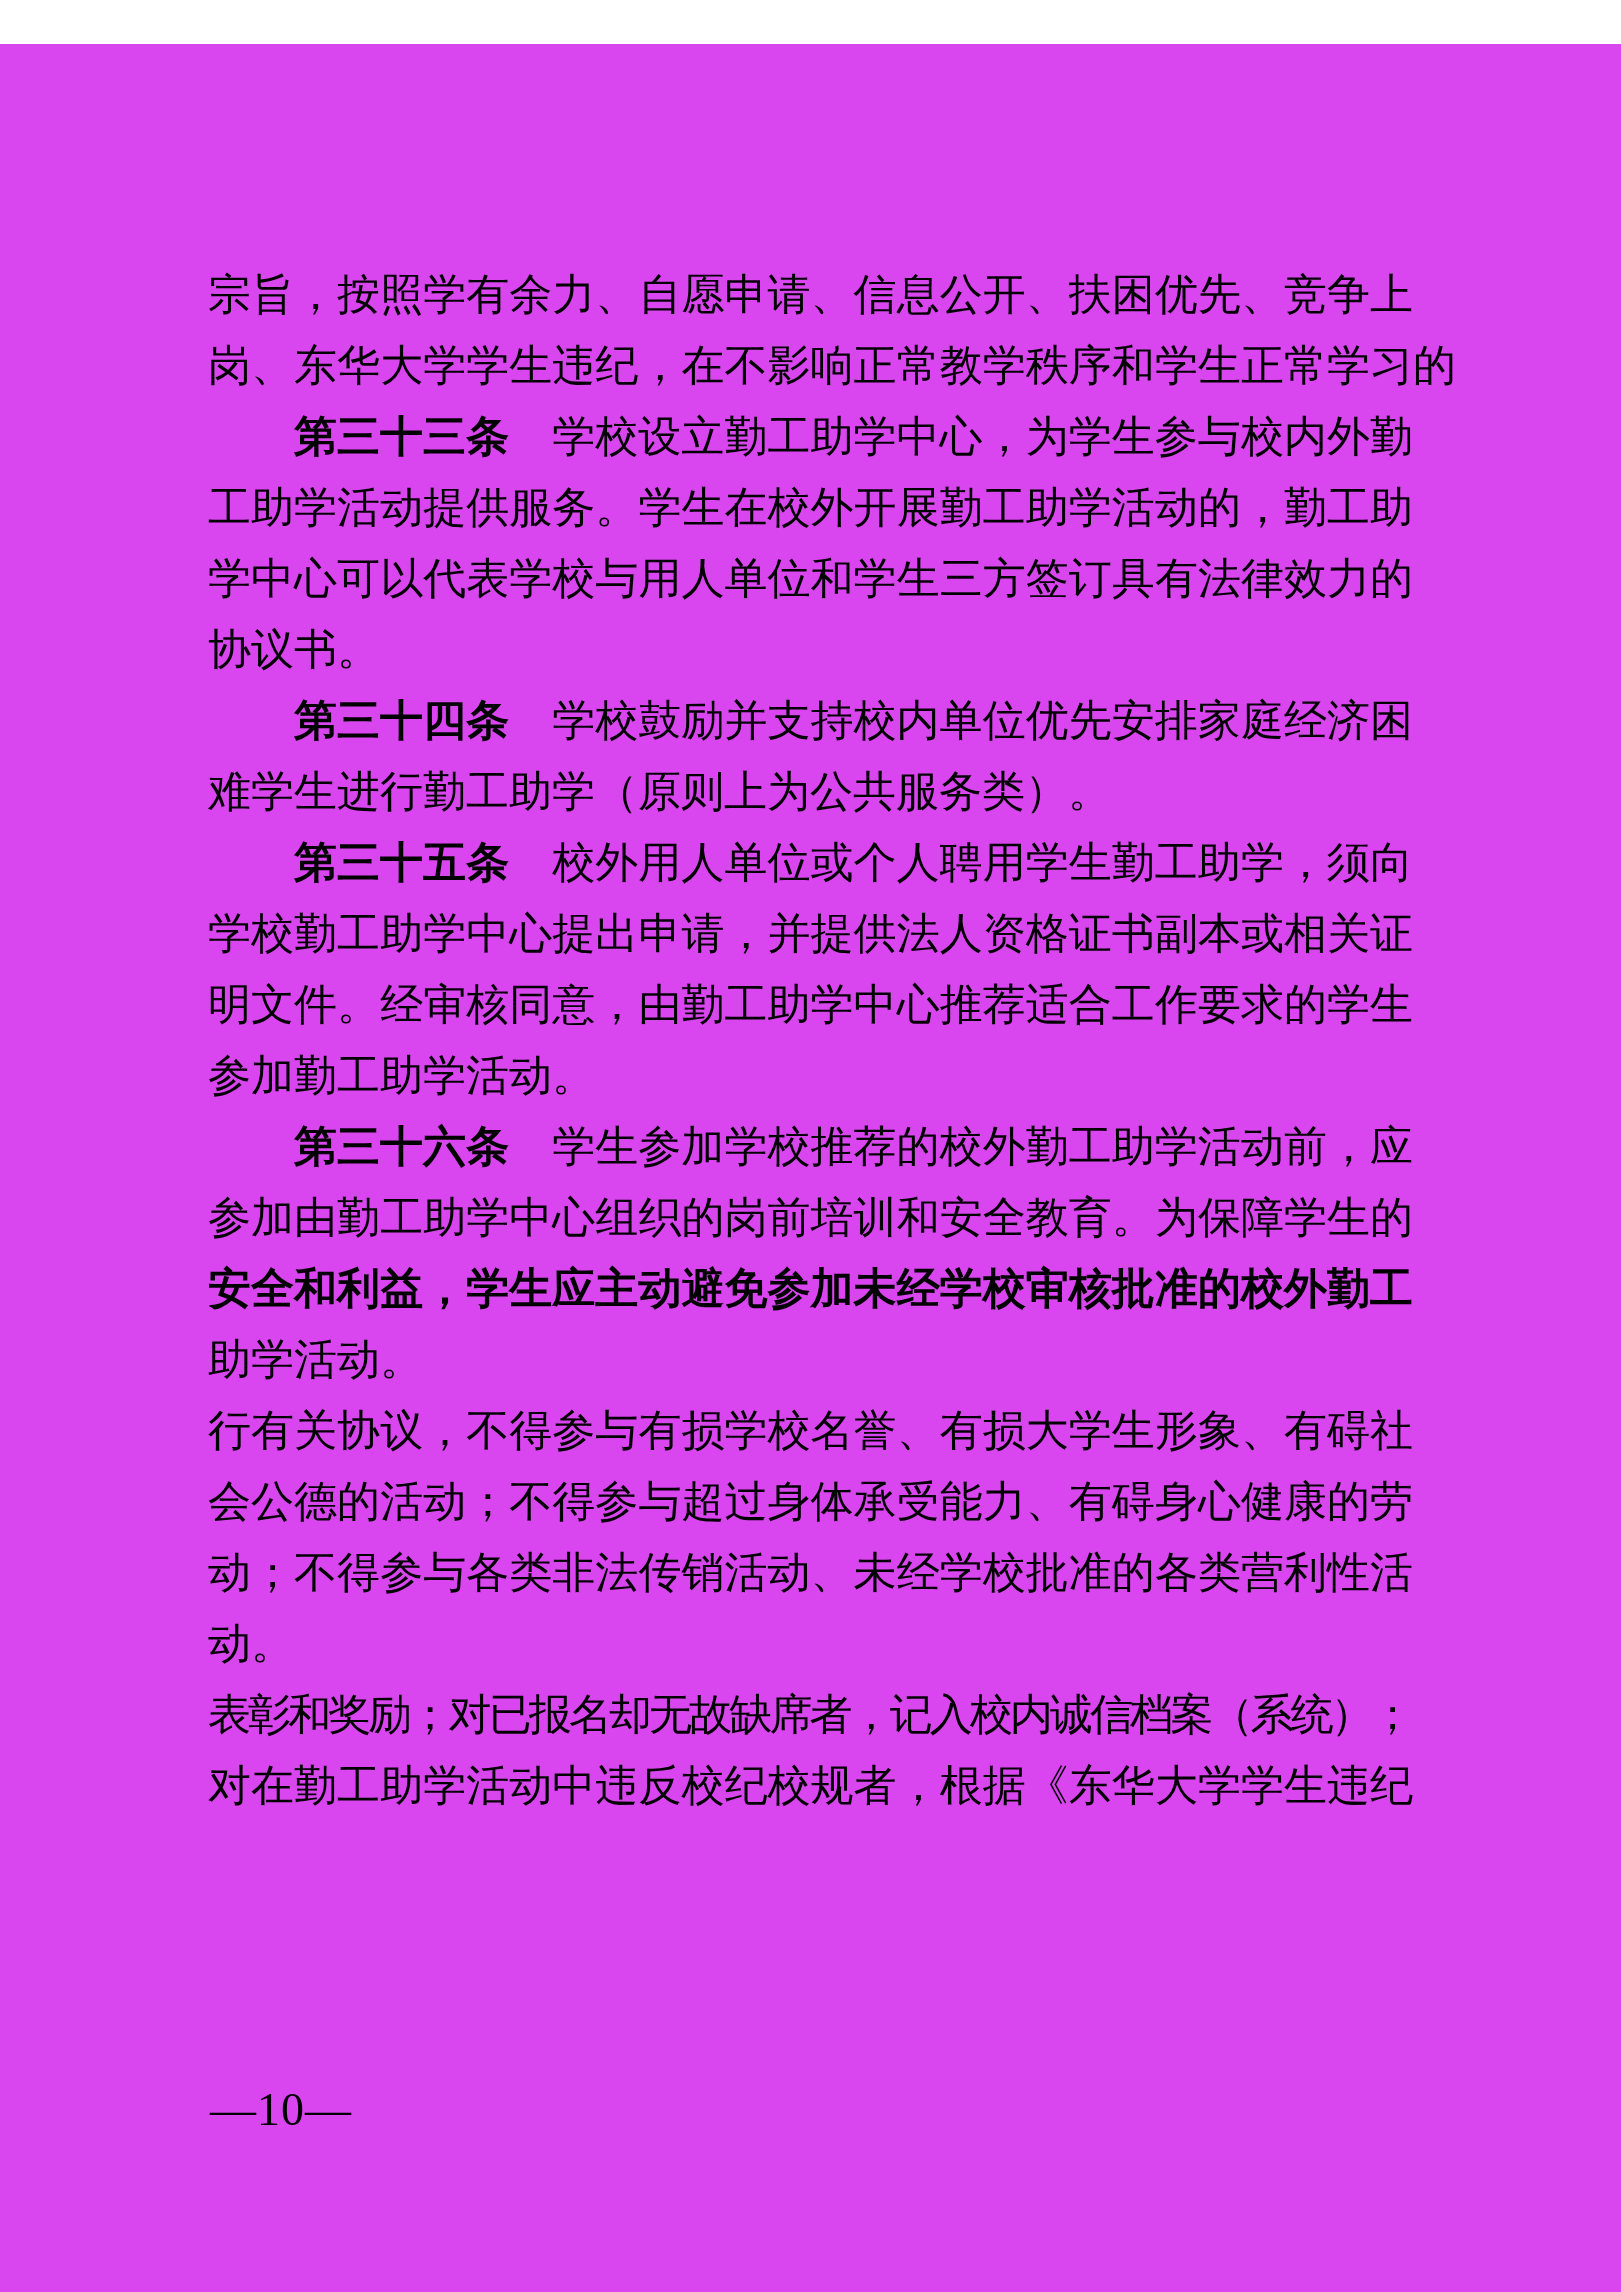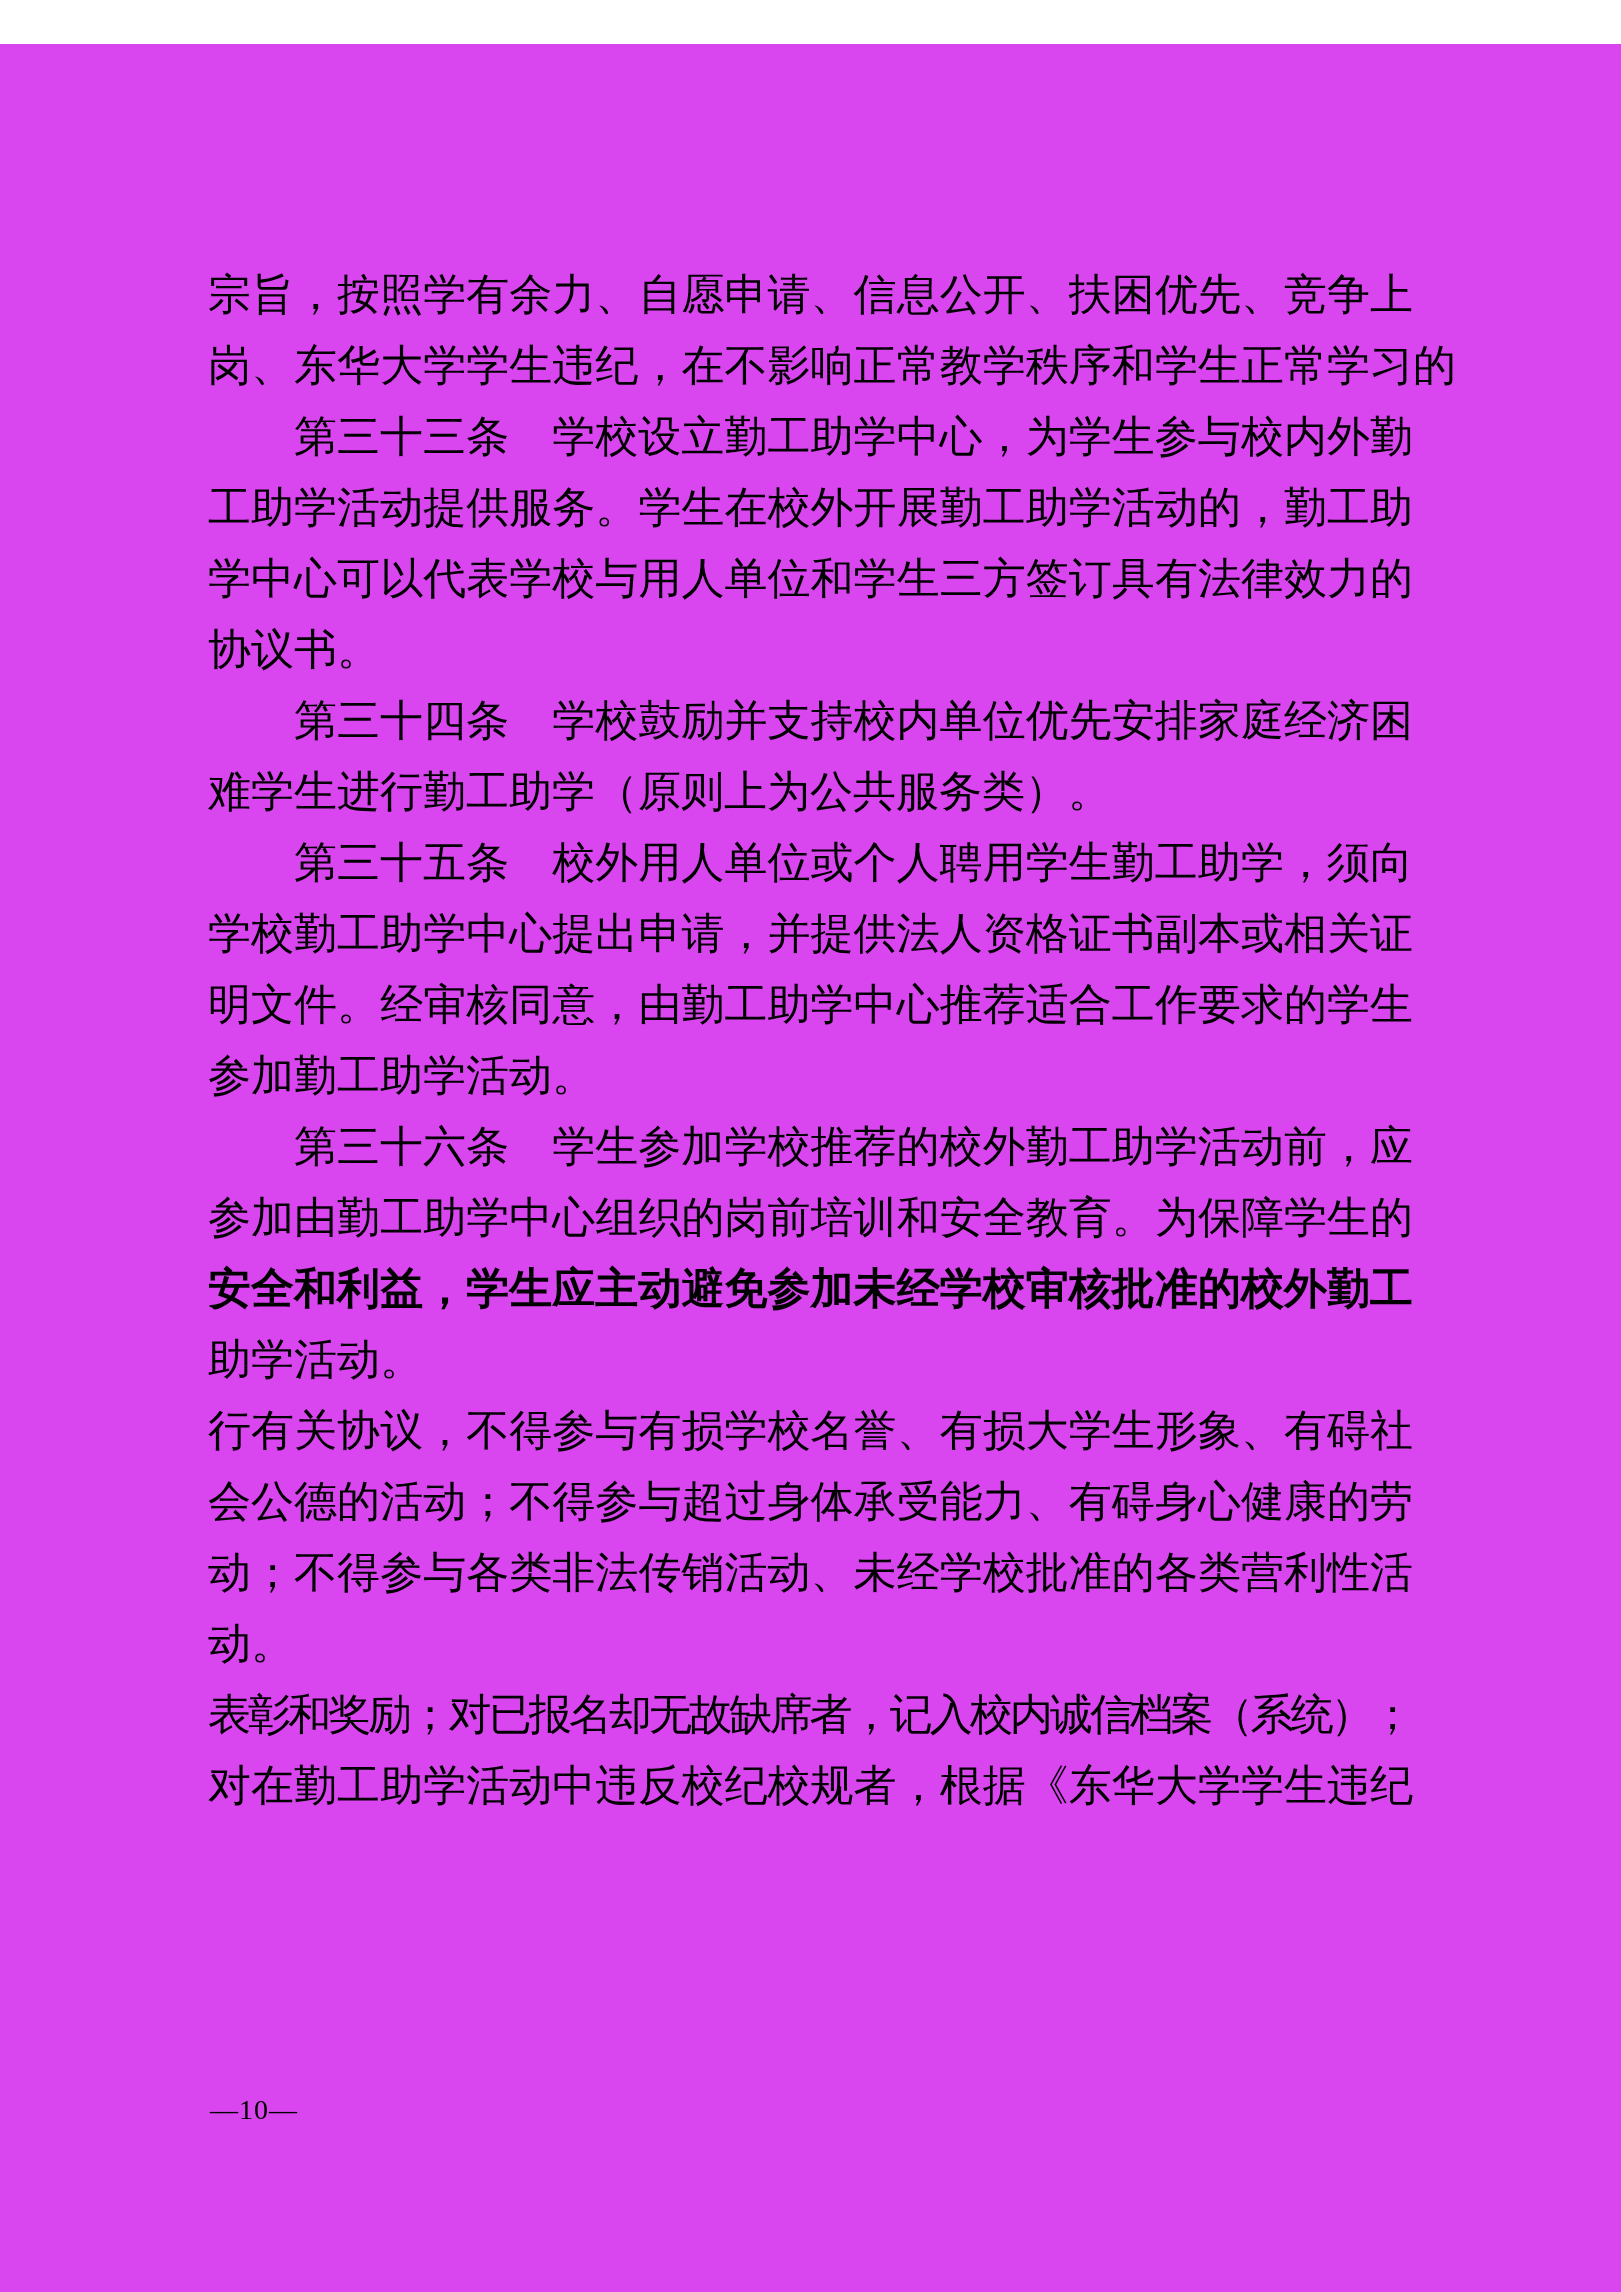--- a/index.html
+++ b/index.html
@@ -31,27 +31,27 @@
     height: 71px;
     line-height: 71px;
     font-size: 43px;
     white-space: nowrap;
     box-sizing: border-box;
   }
   .line.indent {
     padding-left: 86px;
   }
   .article-no {
-    font-weight: normal;
+    font-weight: bold;
   }
   .page-number {
     position: absolute;
     left: 210px;
     top: 2041px;
-    font-size: 28px;
+    font-size: 46px;
     line-height: 49px;
     letter-spacing: 1px;
   }
 </style>
 </head>
 <body>
 
 <div class="page">
   <div class="text-block" id="text-block">
       <div class="line" style="letter-spacing: 0.04px;"><span class="seg">宗旨，按照学有余力、自愿申请、信息公开、扶困优先、竞争上</span></div>

